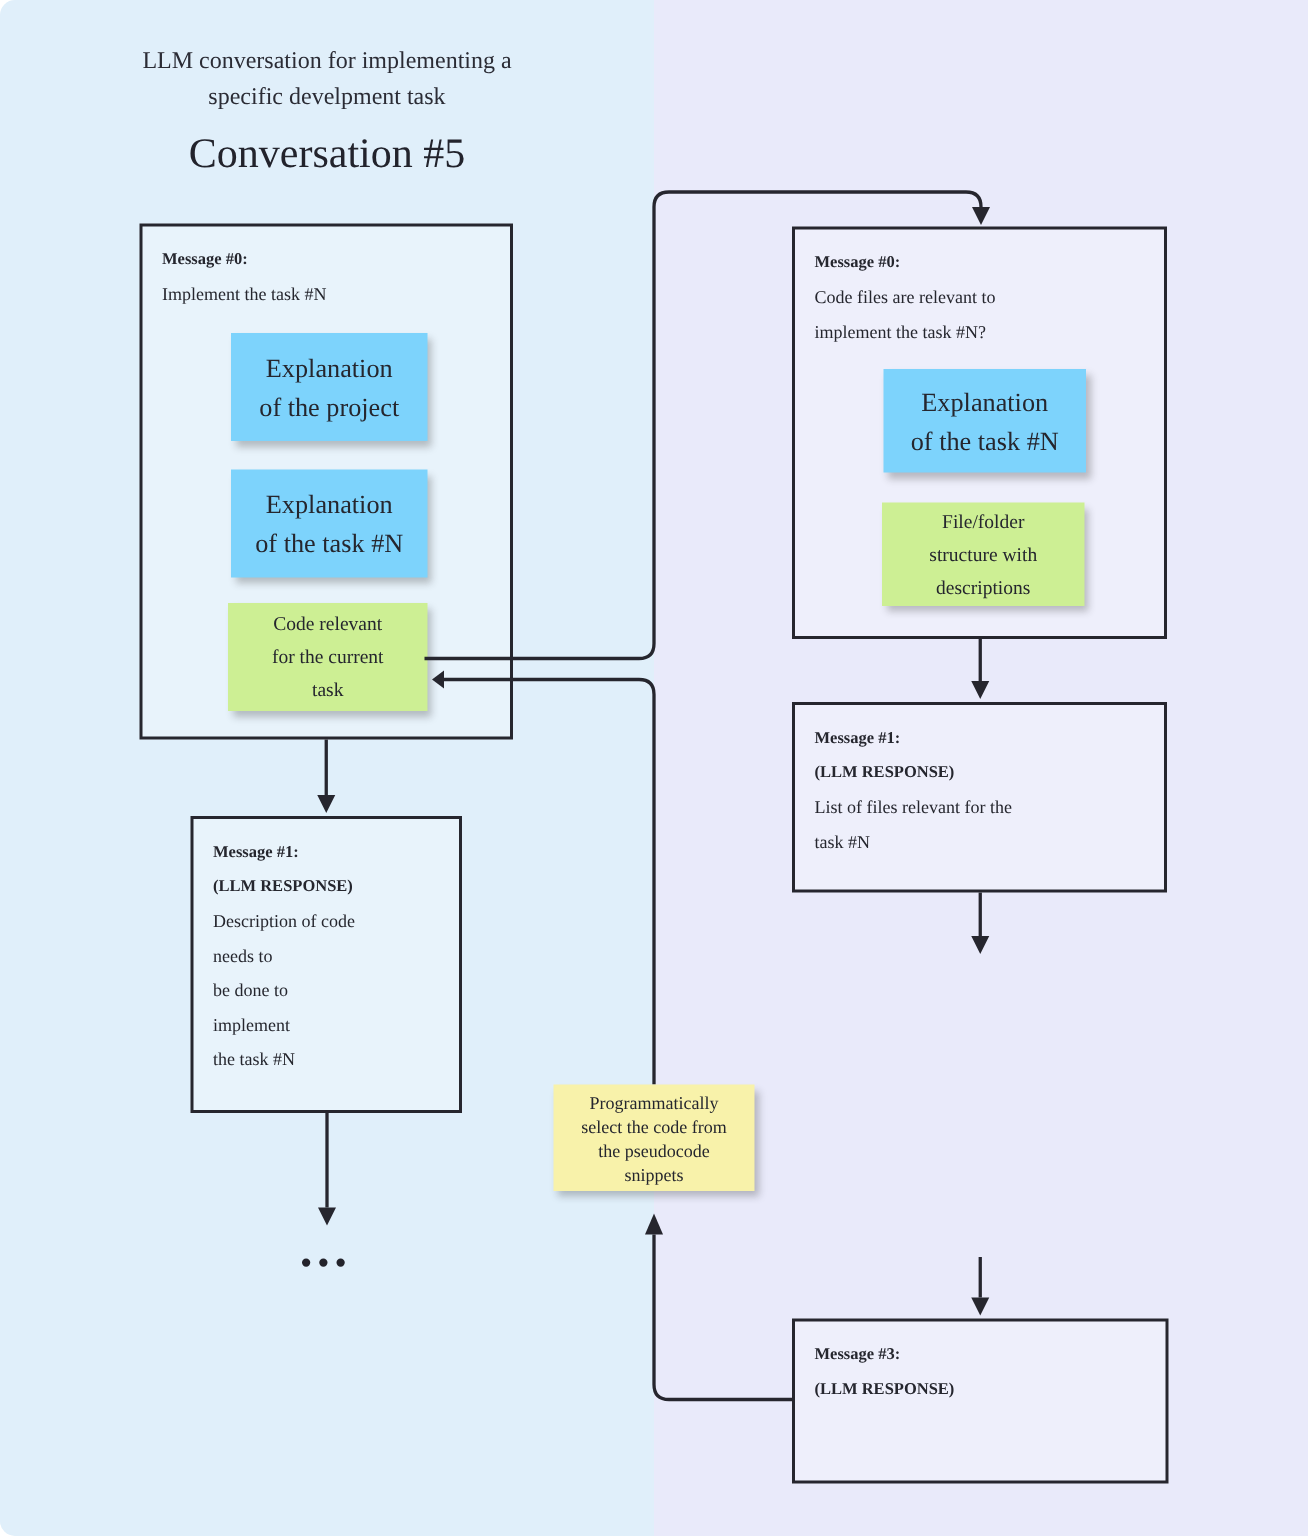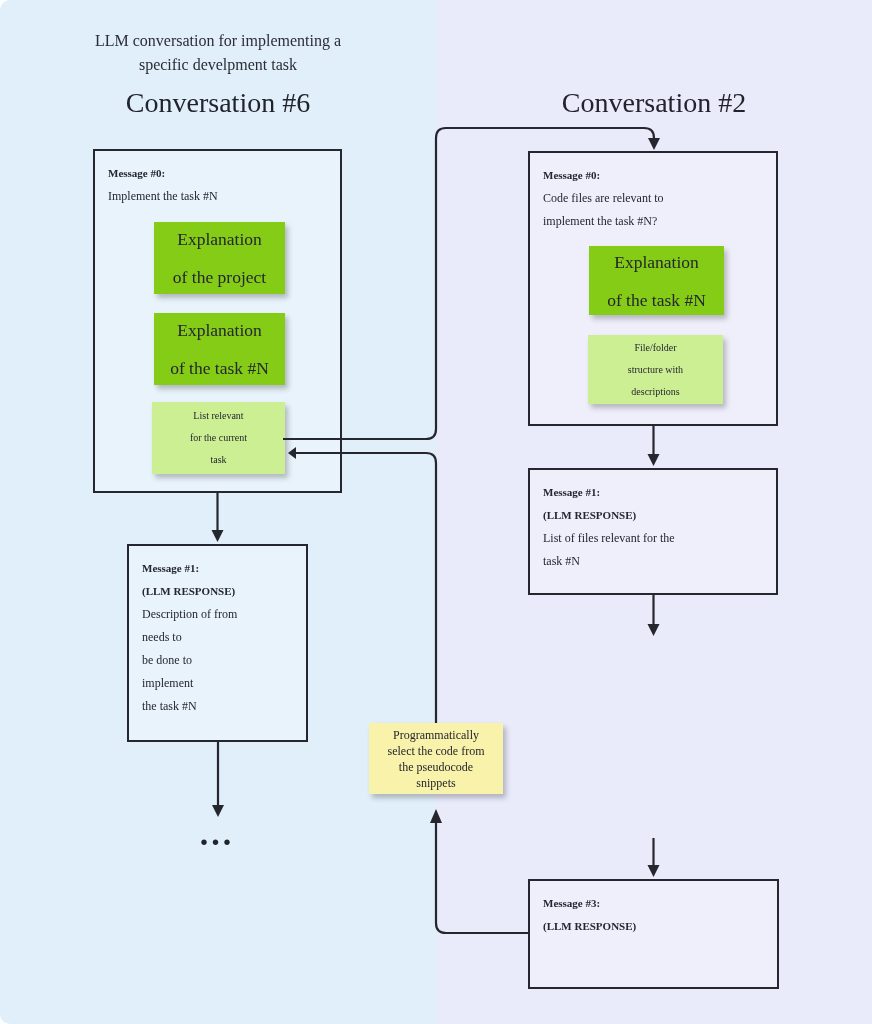--- a/index.html
+++ b/index.html
@@ -24,22 +24,22 @@
     border:2px solid #26262e;background:rgba(255,255,255,0.25);
     padding:11px 13px;z-index:1;
   }
   .box-heading{font-weight:700;font-size:11px;line-height:23px;white-space:pre-line;}
   .box-body{font-size:12px;line-height:23px;white-space:pre-line;}
   .sticky{
     position:absolute;display:flex;align-items:center;justify-content:center;
     text-align:center;white-space:pre-line;z-index:3;
     box-shadow:3px 4px 5px rgba(40,40,40,0.28);
   }
-  .sticky.yellow{background:#84cc16;font-size:17.5px;line-height:38px;}
-  .sticky.green{background:#cdef94;font-size:10px;line-height:22px;}
+  .sticky.yellow{background:#7dd3fc;font-size:17.5px;line-height:26px;}
+  .sticky.green{background:#cdef94;font-size:13px;line-height:22px;}
   .sticky.paleyellow{background:#f8f2aa;font-size:12px;line-height:16px;}
   .ellipsis{
     position:absolute;text-align:center;font-weight:700;font-size:34px;
     letter-spacing:3px;color:#23232b;z-index:1;
   }
   #connectors{position:absolute;left:0;top:0;z-index:2;pointer-events:none;}
   #connectors path{stroke:#26262e;stroke-width:2.2;fill:none;}
   #connectors polygon{fill:#26262e;stroke:none;}
 </style>
 </head>
@@ -88,40 +88,39 @@
     </g>
 
     <g>
       <path d="M436 723 V463 Q436 453 426 453 H296"></path>
       <polygon points="296,447 296,459 288,453"></polygon>
     </g>
   </svg>
 
   <div class="hdr" style="left:40px;top:29px;width:356px;">LLM conversation for implementing a
 specific develpment task</div>
-  <div class="conv-title" style="left:40px;top:87px;width:356px;">Conversation #6</div>
+  <div class="conv-title" style="left:40px;top:87px;width:356px;">Conversation #5</div>
 
-  <div class="conv-title" style="left:476px;top:87px;width:356px;">Conversation #2</div>
 
   <div class="box" style="left:93px;top:149px;width:249px;height:344px;">
     <div class="box-heading">Message #0:</div>
     <div class="box-body">Implement the task #N</div>
     <div class="sticky yellow" style="left:59px;top:71px;width:131px;height:72px;">Explanation
 of the project</div>
     <div class="sticky yellow" style="left:59px;top:162px;width:131px;height:72px;">Explanation
 of the task #N</div>
-    <div class="sticky green" style="left:57px;top:251px;width:133px;height:72px;">List relevant
+    <div class="sticky green" style="left:57px;top:251px;width:133px;height:72px;">Code relevant
 for the current
 task</div>
   </div>
 
   <div class="box" style="left:127px;top:544px;width:181px;height:198px;">
     <div class="box-heading">Message #1:
 (LLM RESPONSE)</div>
-    <div class="box-body">Description of from
+    <div class="box-body">Description of code
 needs to
 be done to
 implement
 the task #N</div>
   </div>
 
   <div class="ellipsis" style="left:167px;top:815px;width:100px;">...</div>
 
   <div class="box" style="left:528px;top:151px;width:250px;height:275px;">
     <div class="box-heading">Message #0:</div>

